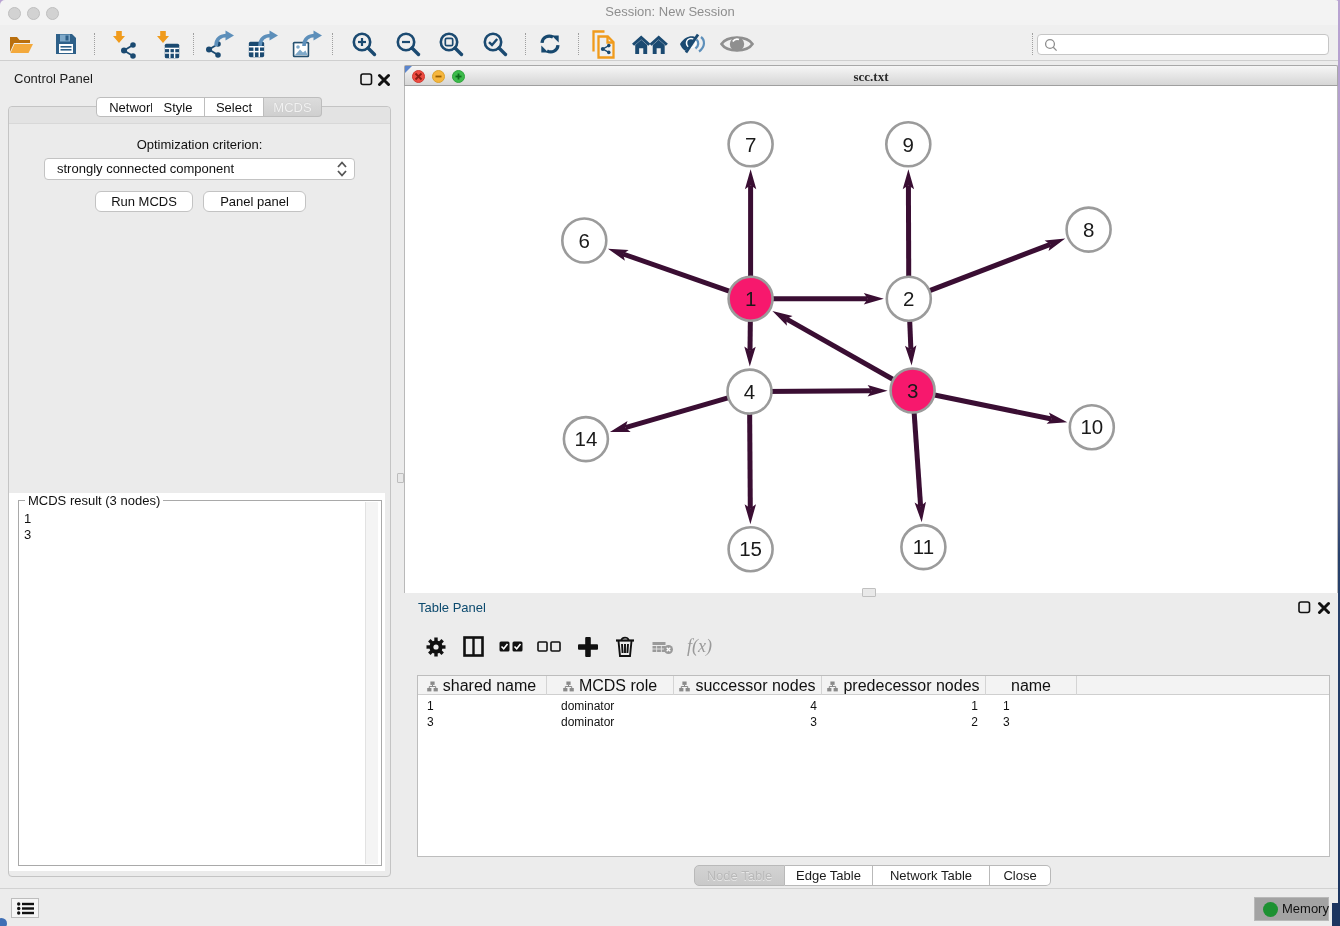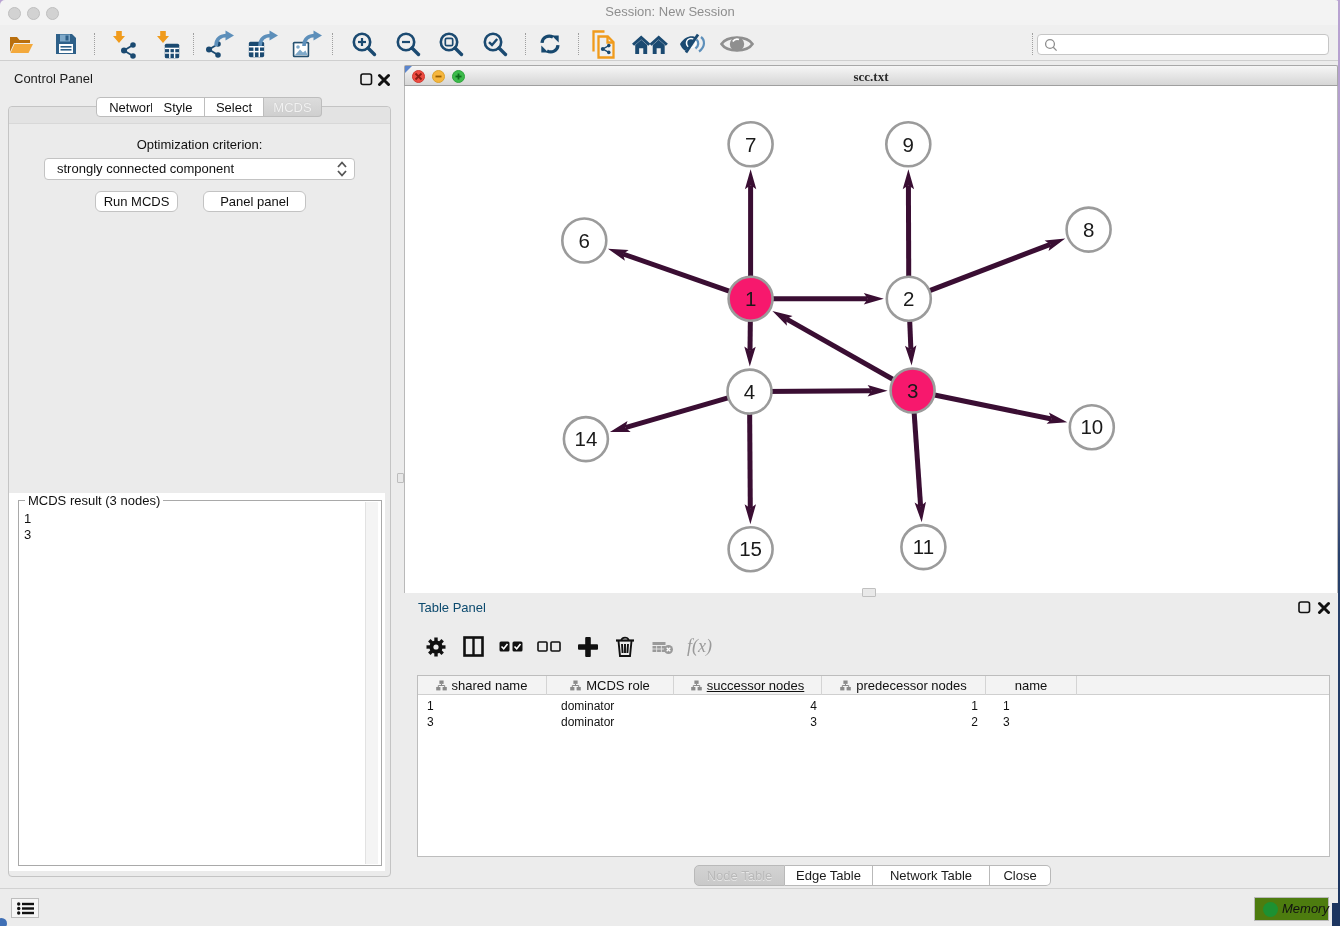--- a/index.html
+++ b/index.html
@@ -36,21 +36,21 @@
 
 #tp-title{position:absolute;left:418px;top:600px;font-size:13px;color:#0c4a6e;}
 #ttable{position:absolute;left:417px;top:675px;width:913px;height:182px;background:#fff;border:1px solid #bdbdbd;}
 #thead{position:absolute;left:0;top:0;width:100%;height:19px;background:#f3f3f3;border-bottom:1px solid #cfcfcf;font-size:12px;color:#111;}
 .hcell{position:absolute;top:0;height:19px;border-right:1px solid #d4d4d4;text-align:center;line-height:19px;}
 .trow{position:absolute;font-size:12px;color:#111;height:16px;line-height:16px;}
 
 .btab{position:absolute;top:865px;height:21px;border:1px solid #b9b9b9;background:#fff;font-size:13px;color:#1a1a1a;text-align:center;line-height:20px;}
 
 #statusbar{position:absolute;left:0;top:888px;width:1338px;height:36px;background:#ececec;border-top:1px solid #d2d2d2;}
-#memstat{position:absolute;left:1254px;top:897px;width:75px;height:24px;background:#4d7c0f;border:1px solid #b9b9b9;font-size:13px;color:#111;font-style:italic;}
+#memstat{position:absolute;left:1254px;top:897px;width:75px;height:24px;background:#a3a3a3;border:1px solid #b9b9b9;font-size:13px;color:#111;}
 #liststat{position:absolute;left:11px;top:898px;width:28px;height:20px;background:#f6f6f6;border:1px solid #bdbdbd;}
 
 #edge-r{position:absolute;right:0;top:0;width:2px;height:926px;background:linear-gradient(#b9a3d2 0%,#a793c4 40%,#27406b 60%,#1d3560 100%);}
 #dot-bl{position:absolute;left:-4px;top:918px;width:11px;height:11px;border-radius:50%;background:#3f6fb5;}
 #corner-br{position:absolute;left:1332px;top:903px;width:8px;height:23px;background:#1d3560;}
 </style></head>
 <body>
 <div id="win"></div>
 <div id="titlebar"></div>
 <div class="tl" style="left:8px;"></div>
@@ -216,21 +216,21 @@
 <div class="tab" style="left:68px;width:74px;border-radius:4px 0 0 4px;margin-left:28px;">Network</div>
 <div class="tab" style="left:152px;width:53px;border-left:none;">Style</div>
 <div class="tab" style="left:205px;width:59px;border-left:none;">Select</div>
 <div class="tab" style="left:264px;width:58px;border-left:none;border-radius:0 4px 4px 0;background:linear-gradient(#dcdcdc,#cfcfcf);color:#f2f2f2;text-shadow:0 0 1px #bbb;">MCDS</div>
 <div id="optlabel">Optimization criterion:</div>
 <div id="combo">strongly connected component</div>
 <svg class="abs" style="left:336px;top:161px;" width="12" height="16" viewBox="0 0 12 16">
     <path d="M2 6 L6 1.5 L10 6" fill="none" stroke="#555" stroke-width="1.8"></path>
     <path d="M2 10 L6 14.5 L10 10" fill="none" stroke="#555" stroke-width="1.8"></path>
   </svg>
-<div class="btn" style="left:95px;width:83px;">Run MCDS</div>
+<div class="btn" style="left:95px;width:98px;">Run MCDS</div>
 <div class="btn" style="left:203px;width:103px;">Panel panel</div>
 <div id="resultpanel"></div>
 <div id="groupbox"></div>
 <div id="grouplegend">MCDS result (3 nodes)</div>
 <div id="mcdsvals">1<br>3</div>
 <div id="resscroll"></div>
 <div id="grip1"></div>
 
 <div id="gwin-title"></div>
 <div class="gtl" style="left:412px;top:70px;background:#ee4c42;border:1px solid #ce3a31;"></div>
@@ -356,38 +356,38 @@
       <rect x="5.1" y="9.4" width="3.8" height="2.6"></rect>
       <rect x="9.7" y="9.4" width="3.8" height="2.6"></rect>
     </g>
     <circle cx="16.5" cy="9.5" r="4.5" fill="#9a9a9a"></circle>
     <path d="M14.7 7.7 L18.3 11.3 M18.3 7.7 L14.7 11.3" stroke="#fff" stroke-width="1.3"></path>
   </svg>
 <div class="abs" style="left:687px;top:636px;font-family:'Liberation Serif',serif;font-style:italic;font-size:18px;color:#9a9a9a;"><i>f</i>(<i>x</i>)</div>
 <div id="ttable">
   <div id="thead"></div>
 </div>
-<div class="abs" style="left:417px;top:676px;width:913px;height:19px;font-size:13px;color:#111;">
+<div class="abs" style="left:417px;top:676px;width:913px;height:19px;font-size:16px;color:#111;">
     <div class="hcell" style="left:0px;width:130px;"><svg width="11" height="11" viewBox="0 0 11 11" style="vertical-align:-1px;margin-right:5px;">
         <g fill="#8a8a8a">
           <rect x="3.4" y="0.5" width="4.2" height="3.4"></rect>
           <rect x="0.2" y="7" width="4.2" height="3.4"></rect>
           <rect x="6.6" y="7" width="4.2" height="3.4"></rect>
         </g>
         <path d="M5.5 4 L5.5 5.5 M2.3 7 L2.3 5.5 L8.7 5.5 L8.7 7" stroke="#8a8a8a" fill="none" stroke-width="1"></path>
       </svg>shared name</div>
     <div class="hcell" style="left:130px;width:127px;"><svg width="11" height="11" viewBox="0 0 11 11" style="vertical-align:-1px;margin-right:5px;">
         <g fill="#8a8a8a">
           <rect x="3.4" y="0.5" width="4.2" height="3.4"></rect>
           <rect x="0.2" y="7" width="4.2" height="3.4"></rect>
           <rect x="6.6" y="7" width="4.2" height="3.4"></rect>
         </g>
         <path d="M5.5 4 L5.5 5.5 M2.3 7 L2.3 5.5 L8.7 5.5 L8.7 7" stroke="#8a8a8a" fill="none" stroke-width="1"></path>
       </svg>MCDS role</div>
-    <div class="hcell" style="left:257px;width:148px;text-decoration:underline;"><svg width="11" height="11" viewBox="0 0 11 11" style="vertical-align:-1px;margin-right:5px;">
+    <div class="hcell" style="left:257px;width:148px;"><svg width="11" height="11" viewBox="0 0 11 11" style="vertical-align:-1px;margin-right:5px;">
         <g fill="#8a8a8a">
           <rect x="3.4" y="0.5" width="4.2" height="3.4"></rect>
           <rect x="0.2" y="7" width="4.2" height="3.4"></rect>
           <rect x="6.6" y="7" width="4.2" height="3.4"></rect>
         </g>
         <path d="M5.5 4 L5.5 5.5 M2.3 7 L2.3 5.5 L8.7 5.5 L8.7 7" stroke="#8a8a8a" fill="none" stroke-width="1"></path>
       </svg>successor nodes</div>
     <div class="hcell" style="left:405px;width:164px;"><svg width="11" height="11" viewBox="0 0 11 11" style="vertical-align:-1px;margin-right:5px;">
         <g fill="#8a8a8a">
           <rect x="3.4" y="0.5" width="4.2" height="3.4"></rect>

